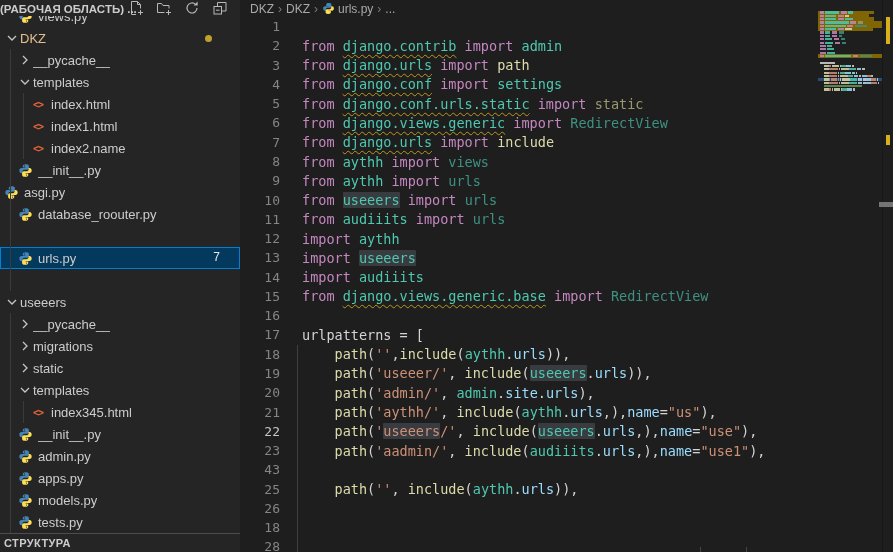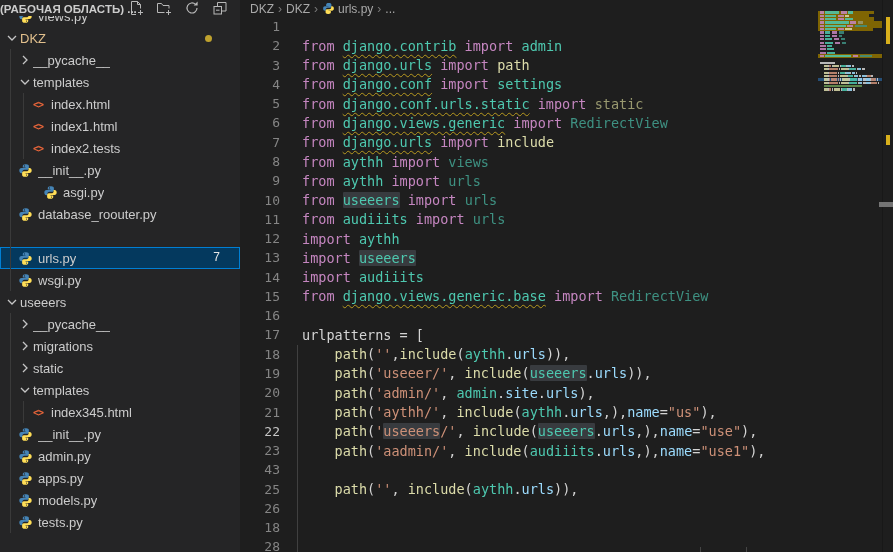--- a/index.html
+++ b/index.html
@@ -121,32 +121,32 @@
         <div class="trow" style="top: 115px; padding-left: 30px;">
           <span class="ficon">
             <span class="html-glyph">&lt;&gt;</span>
           </span>
           <span class="tlabel">index1.html</span>
         </div>
         <div class="trow" style="top: 137px; padding-left: 30px;">
           <span class="ficon">
             <span class="html-glyph">&lt;&gt;</span>
           </span>
-          <span class="tlabel">index2.tests</span>
+          <span class="tlabel">index2.name</span>
         </div>
         <div class="trow" style="top: 159px; padding-left: 17px;">
           <span class="ficon">
             <svg width="15" height="15" viewBox="0 0 16 16">
               <path fill="#4584b6" d="M7.9 1.3c-1.7 0-2.8.8-2.8 2v1.5H8v.5H3.6c-1.3 0-2.2 1-2.2 2.7s.9 2.8 2.2 2.8h1.1V9.2c0-1.1 1-2.1 2.2-2.1h2.9c1 0 1.8-.8 1.8-1.9V3.3c0-1.2-1.1-2-2.8-2zm-1 1.2a.6.6 0 110 1.2.6.6 0 010-1.2z"></path>
               <path fill="#ffde57" d="M8.1 14.7c1.7 0 2.8-.8 2.8-2v-1.5H8v-.5h4.4c1.3 0 2.2-1 2.2-2.7s-.9-2.8-2.2-2.8h-1.1v1.6c0 1.1-1 2.1-2.2 2.1H6.2c-1 0-1.8.8-1.8 1.9v1.9c0 1.2 1.1 2 2.8 2zm1-1.2a.6.6 0 110-1.2.6.6 0 010 1.2z"></path>
             </svg>
           </span>
           <span class="tlabel">__init__.py</span>
         </div>
-        <div class="trow" style="top: 181px; padding-left: 3px; margin-left: 39px;">
+        <div class="trow" style="top: 181px; padding-left: 3px;">
           <span class="ficon">
             <svg width="15" height="15" viewBox="0 0 16 16">
               <path fill="#4584b6" d="M7.9 1.3c-1.7 0-2.8.8-2.8 2v1.5H8v.5H3.6c-1.3 0-2.2 1-2.2 2.7s.9 2.8 2.2 2.8h1.1V9.2c0-1.1 1-2.1 2.2-2.1h2.9c1 0 1.8-.8 1.8-1.9V3.3c0-1.2-1.1-2-2.8-2zm-1 1.2a.6.6 0 110 1.2.6.6 0 010-1.2z"></path>
               <path fill="#ffde57" d="M8.1 14.7c1.7 0 2.8-.8 2.8-2v-1.5H8v-.5h4.4c1.3 0 2.2-1 2.2-2.7s-.9-2.8-2.2-2.8h-1.1v1.6c0 1.1-1 2.1-2.2 2.1H6.2c-1 0-1.8.8-1.8 1.9v1.9c0 1.2 1.1 2 2.8 2zm1-1.2a.6.6 0 110-1.2.6.6 0 010 1.2z"></path>
             </svg>
           </span>
           <span class="tlabel">asgi.py</span>
         </div>
         <div class="trow" style="top: 203px; padding-left: 17px;">
           <span class="ficon">
@@ -159,29 +159,20 @@
         </div>
         <div class="trow selected" style="top: 247px; padding-left: 17px;">
           <span class="ficon">
             <svg width="15" height="15" viewBox="0 0 16 16">
               <path fill="#4584b6" d="M7.9 1.3c-1.7 0-2.8.8-2.8 2v1.5H8v.5H3.6c-1.3 0-2.2 1-2.2 2.7s.9 2.8 2.2 2.8h1.1V9.2c0-1.1 1-2.1 2.2-2.1h2.9c1 0 1.8-.8 1.8-1.9V3.3c0-1.2-1.1-2-2.8-2zm-1 1.2a.6.6 0 110 1.2.6.6 0 010-1.2z"></path>
               <path fill="#ffde57" d="M8.1 14.7c1.7 0 2.8-.8 2.8-2v-1.5H8v-.5h4.4c1.3 0 2.2-1 2.2-2.7s-.9-2.8-2.2-2.8h-1.1v1.6c0 1.1-1 2.1-2.2 2.1H6.2c-1 0-1.8.8-1.8 1.9v1.9c0 1.2 1.1 2 2.8 2zm1-1.2a.6.6 0 110-1.2.6.6 0 010 1.2z"></path>
             </svg>
           </span>
           <span class="tlabel">urls.py</span>
           <span class="tbadge">7</span>
-        </div>
-        <div class="trow" style="top: 269px; padding-left: 17px;">
-          <span class="ficon">
-            <svg width="15" height="15" viewBox="0 0 16 16">
-              <path fill="#4584b6" d="M7.9 1.3c-1.7 0-2.8.8-2.8 2v1.5H8v.5H3.6c-1.3 0-2.2 1-2.2 2.7s.9 2.8 2.2 2.8h1.1V9.2c0-1.1 1-2.1 2.2-2.1h2.9c1 0 1.8-.8 1.8-1.9V3.3c0-1.2-1.1-2-2.8-2zm-1 1.2a.6.6 0 110 1.2.6.6 0 010-1.2z"></path>
-              <path fill="#ffde57" d="M8.1 14.7c1.7 0 2.8-.8 2.8-2v-1.5H8v-.5h4.4c1.3 0 2.2-1 2.2-2.7s-.9-2.8-2.2-2.8h-1.1v1.6c0 1.1-1 2.1-2.2 2.1H6.2c-1 0-1.8.8-1.8 1.9v1.9c0 1.2 1.1 2 2.8 2zm1-1.2a.6.6 0 110-1.2.6.6 0 010 1.2z"></path>
-            </svg>
-          </span>
-          <span class="tlabel">wsgi.py</span>
         </div>
         <div class="trow" style="top: 291px; padding-left: 4px;">
           <span class="twisty">
             <svg width="16" height="16" viewBox="0 0 16 16">
               <path fill="none" stroke="#c5c5c5" stroke-width="1.3" d="M4 6l4 4 4-4"></path>
             </svg>
           </span>
           <span class="tlabel">useeers</span>
         </div>
         <div class="trow" style="top: 313px; padding-left: 17px;">
@@ -296,20 +287,23 @@
           </span>
           <span class="sb-action">
             <svg width="16" height="16" viewBox="0 0 16 16">
               <rect x="2" y="6.5" width="7.5" height="7.5" fill="none" stroke="#c5c5c5"></rect>
               <path fill="none" stroke="#c5c5c5" d="M5.5 6V2.5H14V11h-4M4 10.2h3.5"></path>
             </svg>
           </span>
         </span>
     </div>
 
+    <div id="outline-header">
+      <span id="outline-title">СТРУКТУРА</span>
+    </div>
   </div>
 
   <div id="editor">
     <div id="breadcrumbs">
         <span class="bc-item">
           <span>DKZ</span>
         </span>
         <span class="bc-sep">›</span>
         <span class="bc-item">
           <span>DKZ</span>

